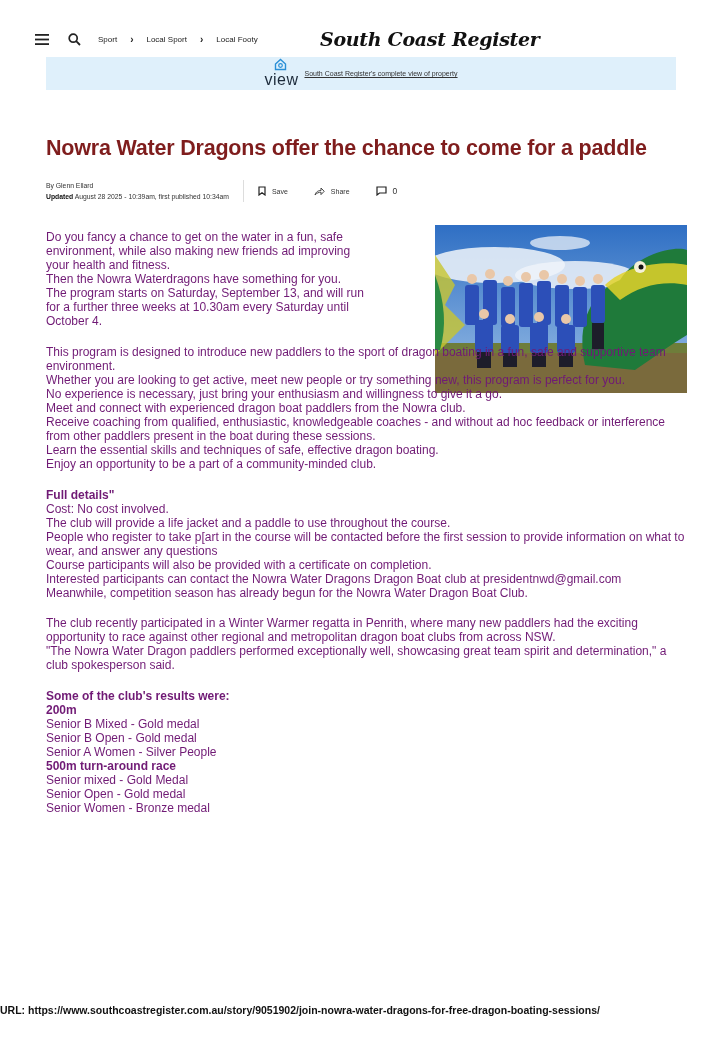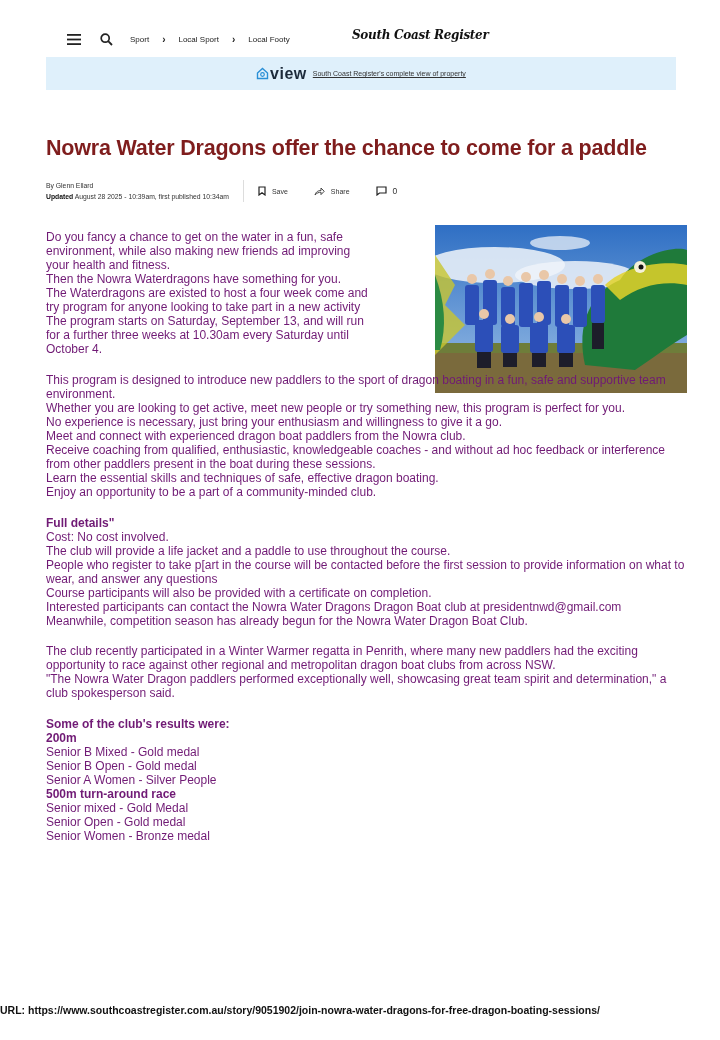--- a/index.html
+++ b/index.html
@@ -1,26 +1,26 @@
 <!DOCTYPE html>
 <html><head>
 <meta charset="utf-8">
 <style>
   html, body { margin: 0; padding: 0; background: #ffffff; }
   body { width: 720px; height: 1040px; position: relative; overflow: hidden;
          font-family: "Liberation Sans", sans-serif; color: #111; }
-  .topbar { position: absolute; left: 62px; top: 26px; width: 630px; height: 26px; display: flex; align-items: center; }
+  .topbar { position: absolute; left: 30px; top: 26px; width: 630px; height: 26px; display: flex; align-items: center; }
   .icon-btn { width: 24px; height: 24px; display: flex; align-items: center; justify-content: center; margin-right: 8px; cursor: pointer; }
   .crumbs { display: flex; align-items: center; font-size: 8px; color: #222; margin-left: 4px; }
   .crumb { cursor: pointer; }
   .chev { margin: 0 13px; font-size: 10px; font-weight: bold; color: #222; }
-  .logo { position: absolute; left: 290px; top: 2px; font-family: "DejaVu Serif", serif; font-weight: bold; font-size: 12px; letter-spacing: -0.3px; color: #111; font-style: italic; }
+  .logo { position: absolute; left: 290px; top: 2px; font-family: "DejaVu Serif", serif; font-weight: bold; font-size: 19px; letter-spacing: -0.3px; color: #111; font-style: italic; }
   .banner { position: absolute; left: 46px; top: 57px; width: 630px; height: 33px; background: #dff0fb;
             display: flex; align-items: center; justify-content: center; }
-  .view-logo { display: flex; align-items: center; font-size: 16px; color: #1c2a3a; font-weight: bold; margin-right: 6px; letter-spacing: 0.5px; }
+  .view-logo { display: flex; align-items: center; font-size: 16px; color: #1c2a3a; font-weight: normal; margin-right: 6px; letter-spacing: 0.5px; flex-direction: column; }
   .view-link { font-size: 7px; color: #333; text-decoration: underline; cursor: pointer; }
   h1 { position: absolute; left: 46px; top: 136px; margin: 0; font-size: 21.5px; font-weight: bold; color: #7f1d1d; letter-spacing: -0.2px; }
   .meta { position: absolute; left: 46px; top: 178px; width: 640px; height: 26px; display: flex; align-items: center; }
   .byline { font-size: 6.8px; color: #333; line-height: 11px; }
   .byline b { color: #111; }
   .vsep { width: 1px; height: 22px; background: #ddd; margin: 0 14px 0 14px; }
   .action { display: flex; align-items: center; font-size: 7px; color: #333; margin-right: 26px; cursor: pointer; }
   .action svg { margin-right: 6px; }
   .article { position: absolute; left: 46px; top: 230px; width: 640px; font-family: "Liberation Sans", sans-serif;
              font-size: 12px; line-height: 14px; color: #701a75; }
@@ -154,21 +154,20 @@
         <rect x="124" y="128" width="14" height="14"></rect>
       <rect x="157" y="98" width="12" height="26"></rect>
     </g>
   </svg>
 </div>
 
 <div class="article">
   <div class="intro">
     <p class="para">Do you fancy a chance to get on the water in a fun, safe environment, while also making new friends ad improving your health and fitness.</p>
     <p class="para">Then the Nowra Waterdragons have something for you.</p>
-    <p class="para">The Waterdragons are existed to host a four week come and try program for anyone looking to take part in a new activity</p>
     <p class="para">The program starts on Saturday, September 13, and will run for a further three weeks at 10.30am every Saturday until October 4.</p>
   </div>
   <div class="gap"></div>
   <p class="para">This program is designed to introduce new paddlers to the sport of dragon boating in a fun, safe and supportive team environment.</p>
   <p class="para">Whether you are looking to get active, meet new people or try something new, this program is perfect for you.</p>
   <p class="para">No experience is necessary, just bring your enthusiasm and willingness to give it a go.</p>
   <p class="para">Meet and connect with experienced dragon boat paddlers from the Nowra club.</p>
   <p class="para">Receive coaching from qualified, enthusiastic, knowledgeable coaches - and without ad hoc feedback or interference from other paddlers present in the boat during these sessions.</p>
   <p class="para">Learn the essential skills and techniques of safe, effective dragon boating.</p>
   <p class="para">Enjoy an opportunity to be a part of a community-minded club.</p>

